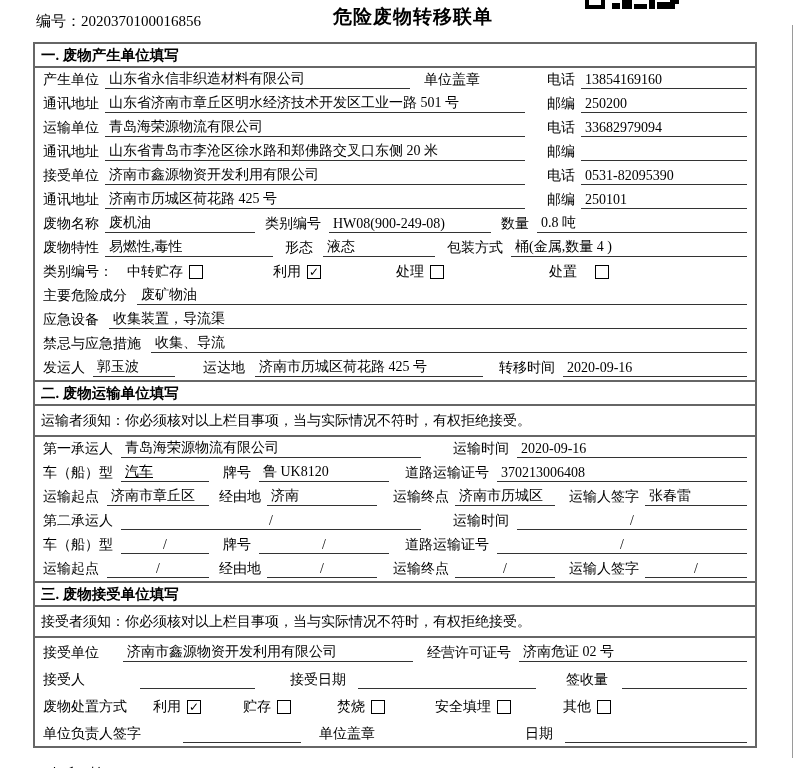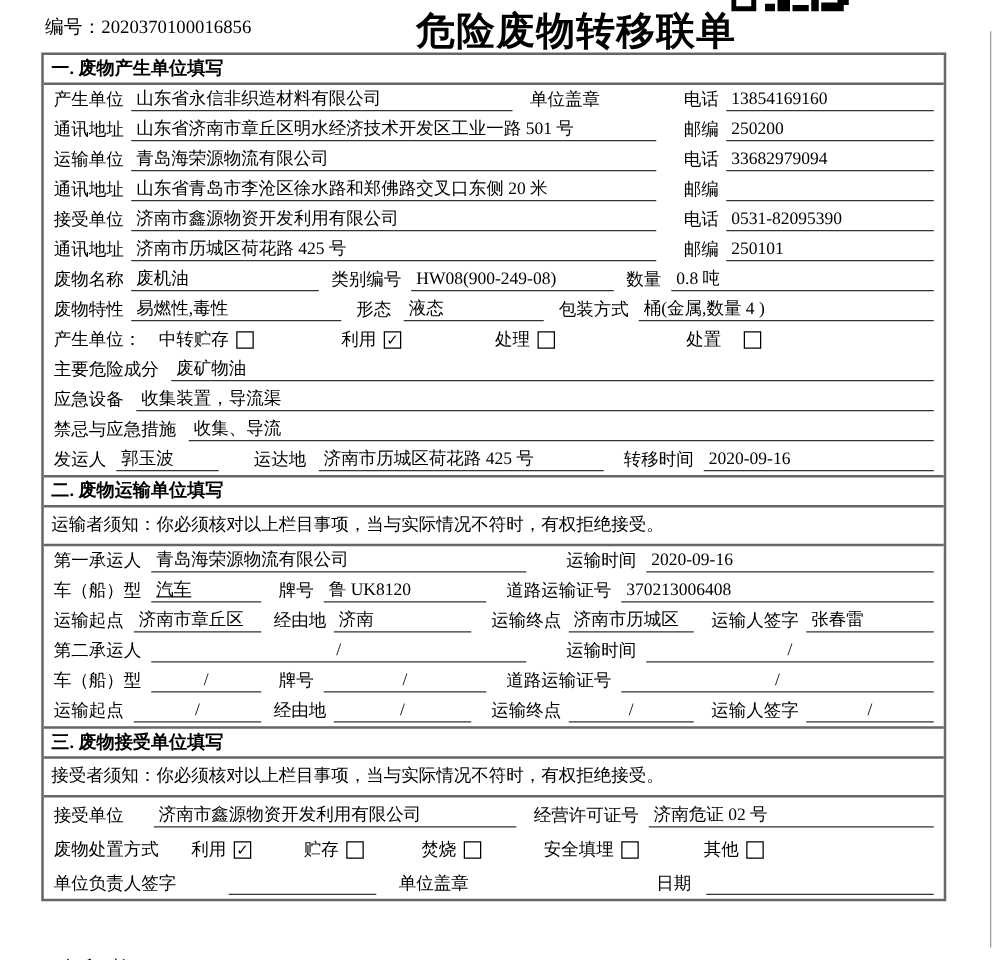--- a/index.html
+++ b/index.html
@@ -3,21 +3,21 @@
 <meta charset="utf-8">
 <style>
   * { margin:0; padding:0; box-sizing:border-box; }
   html,body { background:#fff; }
   .page {
     position:relative; width:796px; height:768px; background:#ffffff;
     font-family:"Liberation Serif","DejaVu Serif",serif;
     color:#000; font-size:14px; overflow:hidden;
   }
   .doc-no { position:absolute; left:36px; top:12px; font-size:15px; white-space:nowrap; }
-  .doc-title { position:absolute; left:333px; top:4px; font-size:31px; font-weight:bold; letter-spacing:1px; white-space:nowrap; }
+  .doc-title { position:absolute; left:333px; top:4px; font-size:19px; font-weight:bold; letter-spacing:1px; white-space:nowrap; }
   .qr-frag { position:absolute; left:585px; top:0; }
   .page-edge { position:absolute; left:792px; top:25px; width:1px; height:733px; background:#9a9a9a; }
 
   .doc-table {
     position:absolute; left:33px; top:42px; width:724px;
     border:2px solid #666; background:#fff;
   }
   .sec-header {
     height:24px; line-height:21px; font-weight:bold; padding:1px 6px 0 6px;
     border-bottom:2px solid #666; font-size:14.5px;
@@ -143,21 +143,21 @@
       <div class="row">
         <span class="lbl">废物特性</span>
         <span class="u" style="width:168px;margin-left:6px;">易燃性,毒性</span>
         <span class="lbl" style="margin-left:12px;">形态</span>
         <span class="u" style="width:112px;margin-left:10px;">液态</span>
         <span class="lbl" style="margin-left:12px;">包装方式</span>
         <span class="u fill" style="margin-left:8px;">桶(金属,数量 4 )</span>
       </div>
 
       <div class="row">
-        <span class="lbl">产生单位：</span>
+        <span class="lbl">类别编号：</span>
         <span class="opt" style="margin-left:14px;">
           <span class="lbl">中转贮存</span>
           <span class="cb"></span>
         </span>
         <span class="opt" style="margin-left:70px;">
           <span class="lbl">利用</span>
           <span class="cb">✓</span>
         </span>
         <span class="opt" style="margin-left:75px;">
           <span class="lbl">处理</span>
@@ -257,20 +257,28 @@
       <div class="sec-header">三. 废物接受单位填写</div>
       <div class="notice-row">接受者须知：你必须核对以上栏目事项，当与实际情况不符时，有权拒绝接受。</div>
 
       <div class="row row3">
         <span class="lbl">接受单位</span>
         <span class="u" style="width:290px;margin-left:24px;">济南市鑫源物资开发利用有限公司</span>
         <span class="lbl" style="margin-left:14px;">经营许可证号</span>
         <span class="u fill" style="margin-left:8px;">济南危证 02 号</span>
       </div>
 
+      <div class="row row3">
+        <span class="lbl">接受人</span>
+        <span class="u" style="width:115px;margin-left:55px;"></span>
+        <span class="lbl" style="margin-left:35px;">接受日期</span>
+        <span class="u" style="width:178px;margin-left:12px;"></span>
+        <span class="lbl" style="margin-left:30px;">签收量</span>
+        <span class="u fill" style="margin-left:14px;"></span>
+      </div>
 
       <div class="row row3">
         <span class="lbl">废物处置方式</span>
         <span class="opt" style="margin-left:26px;">
           <span class="lbl">利用</span>
           <span class="cb">✓</span>
         </span>
         <span class="opt" style="margin-left:42px;">
           <span class="lbl">贮存</span>
           <span class="cb"></span>

